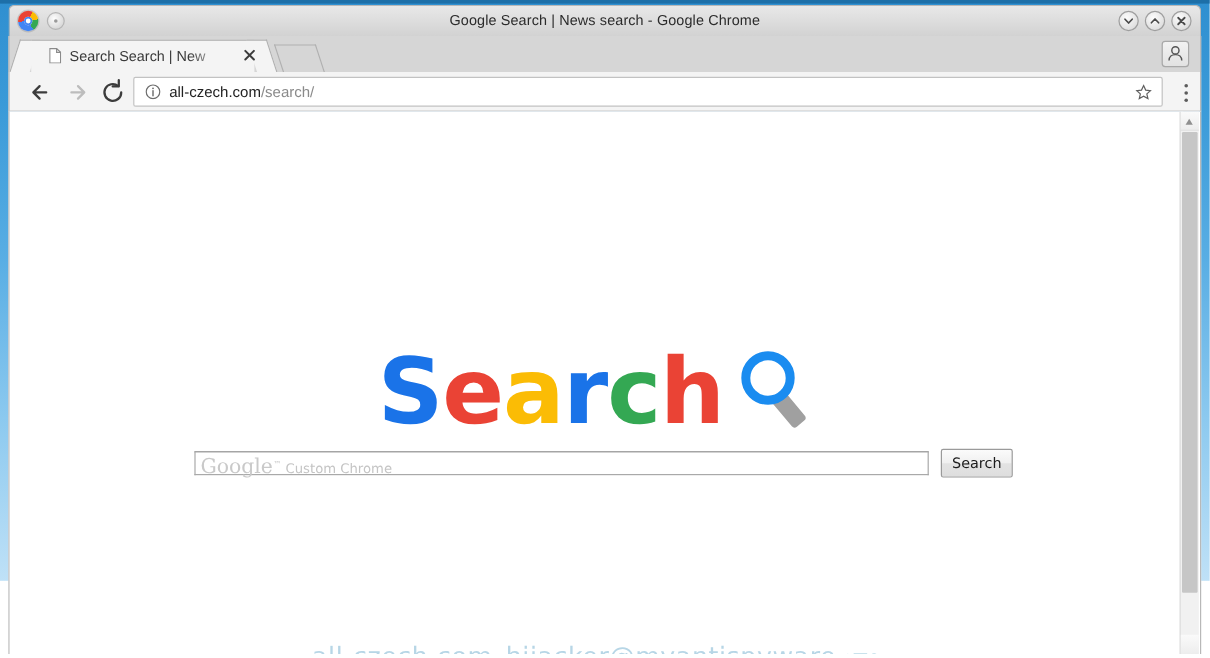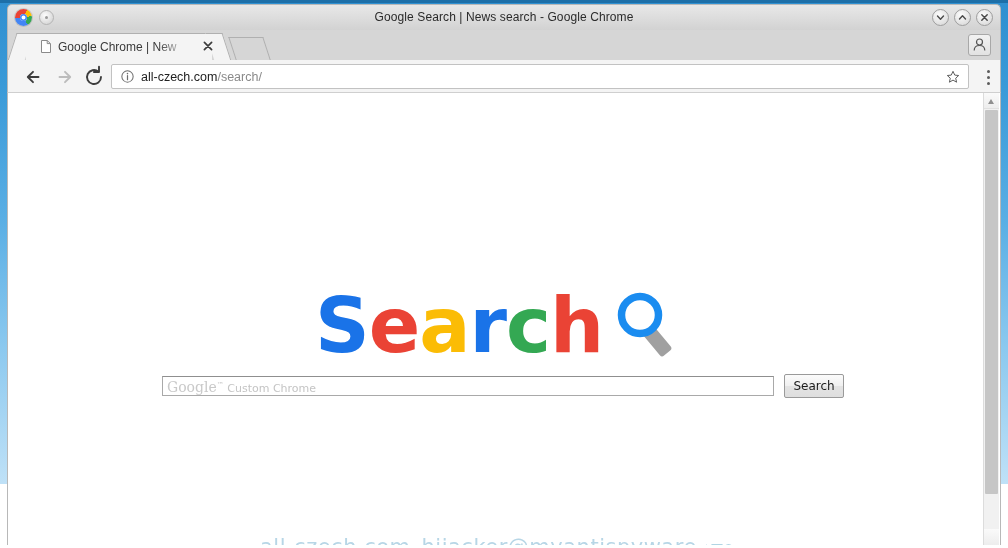--- a/index.html
+++ b/index.html
@@ -354,21 +354,21 @@
     left: 5px;
     top: 3px;
     font-size: 11px;
     color: #c4c4c4;
     pointer-events: none;
     white-space: nowrap;
     font-family: "DejaVu Sans", sans-serif;
   }
   #search-watermark .g {
     font-family: "DejaVu Serif", serif;
-    font-size: 14px;
+    font-size: 17px;
     color: #c9c9c9;
   }
   #search-watermark .tm { font-size: 7px; vertical-align: super; }
   #search-button {
     position: absolute;
     left: 622px;
     top: -2px;
     width: 60px;
     height: 24px;
     background: linear-gradient(180deg,#fbfbfb 0%, #f0f0f0 48%, #e3e3e3 52%, #dedede 100%);
@@ -481,21 +481,21 @@
 
   <div id="tabstrip">
     <div class="tab-edge left"></div>
     <div id="tab-active"></div>
     <div class="tab-edge right"></div>
 
     <svg id="tab-page-icon" viewBox="0 0 10 13">
       <path d="M0.5 0.5 H6.2 L9.5 3.6 V12.5 H0.5 Z" fill="#ffffff" stroke="#8a8a8a" stroke-width="1"></path>
       <path d="M6.2 0.7 V3.6 H9.3" fill="none" stroke="#8a8a8a" stroke-width="1"></path>
     </svg>
-    <div id="tab-title">Google Chrome | New</div>
+    <div id="tab-title">Search Search | New</div>
 
     <div id="tab-close">
       <svg width="14" height="14" viewBox="0 0 14 14">
         <path d="M3.4 3.4 L10.6 10.6 M10.6 3.4 L3.4 10.6" fill="none" stroke="#3c3c3c" stroke-width="1.7" stroke-linecap="round"></path>
       </svg>
     </div>
 
     <div id="newtab-btn"></div>
     <div id="profile-btn">
       <svg width="21" height="20" viewBox="0 0 21 20">

